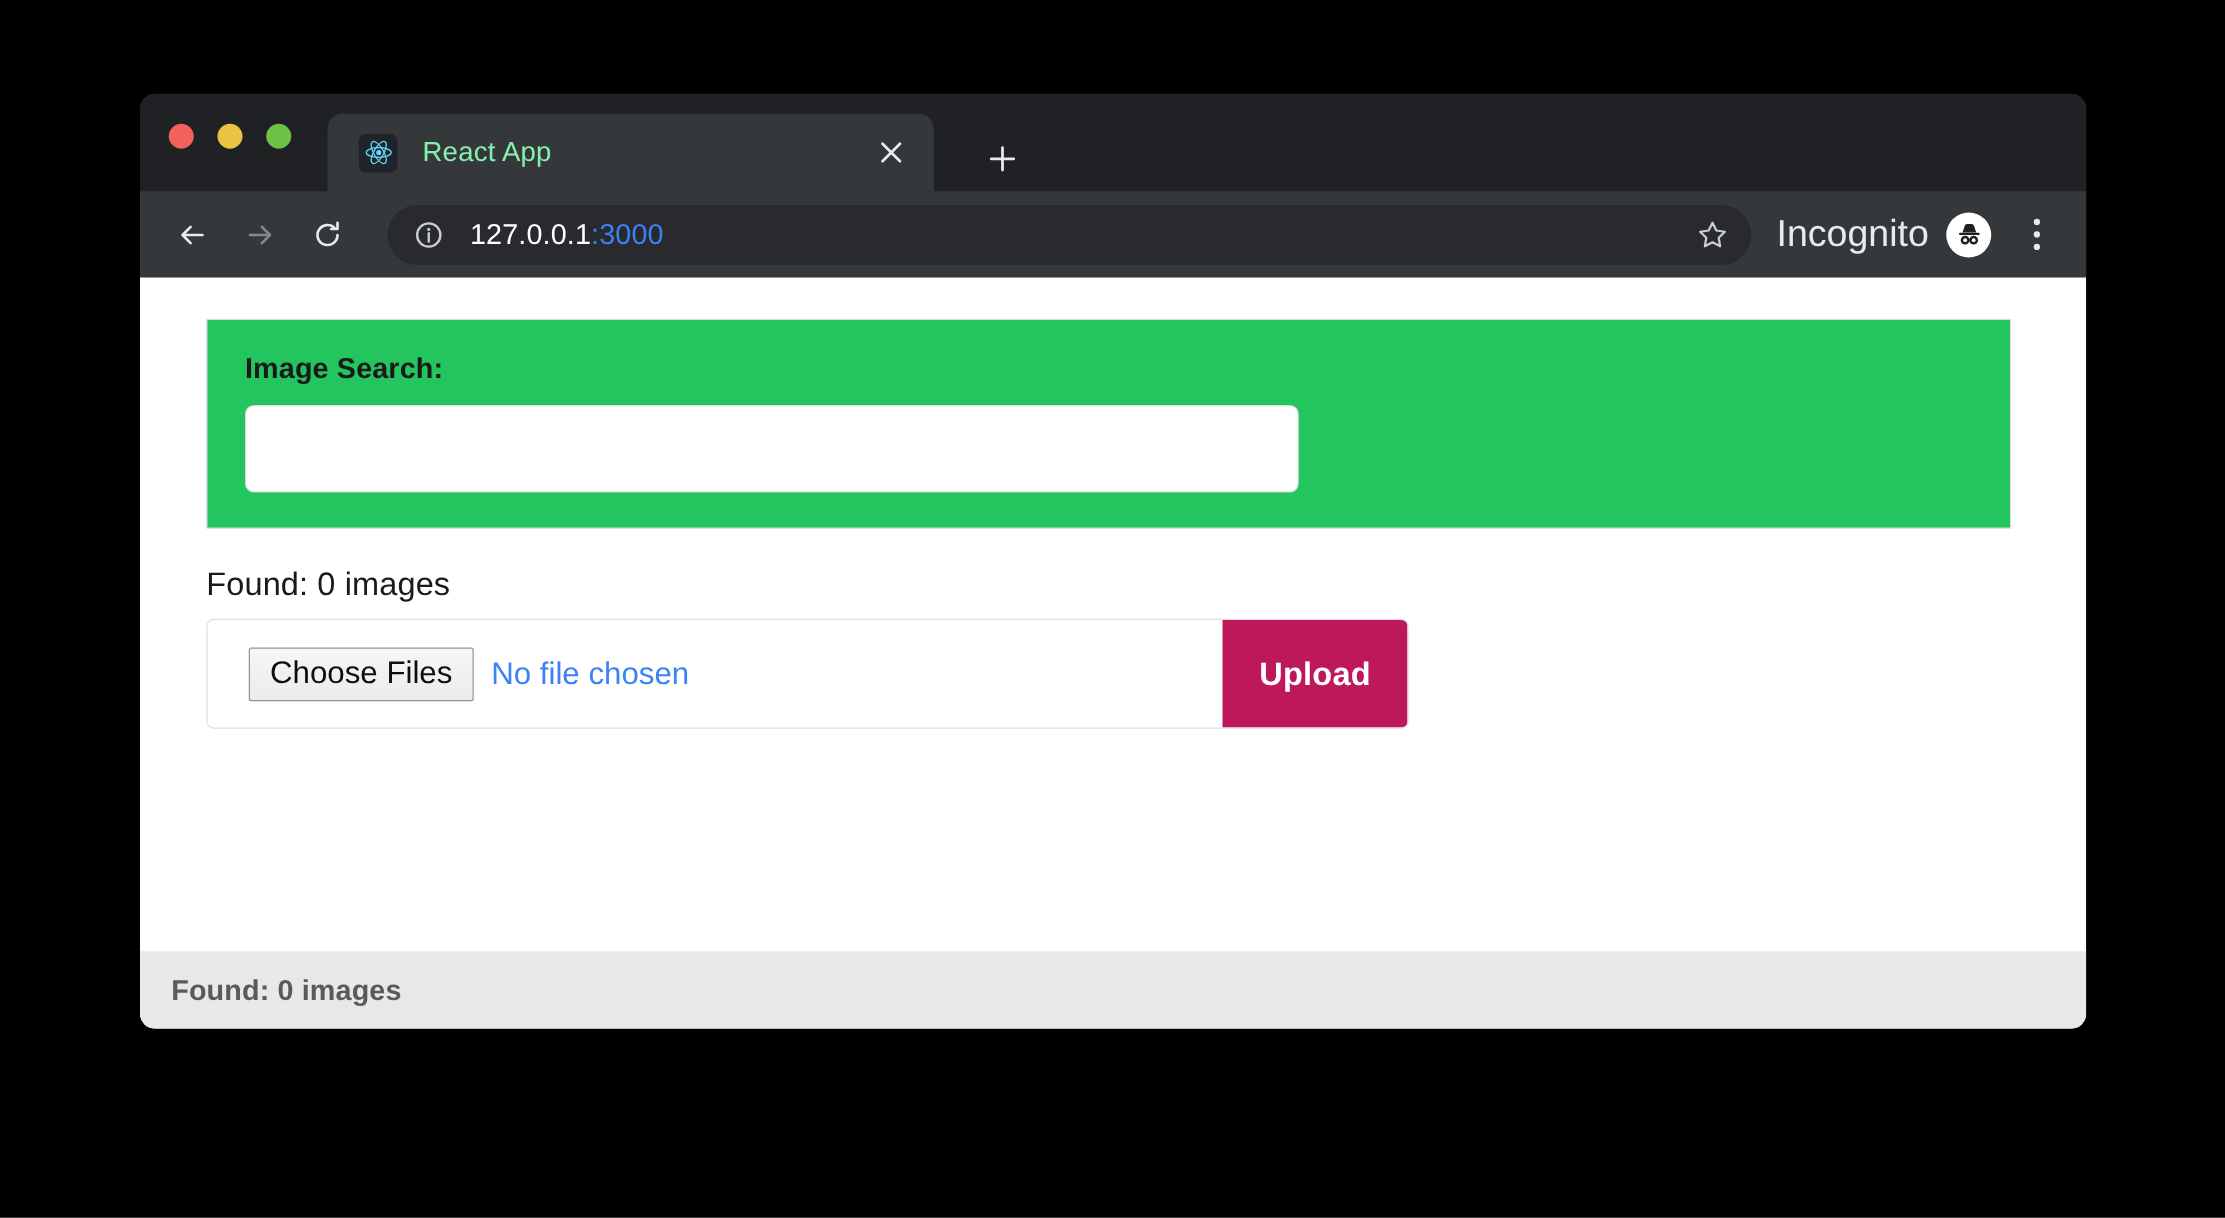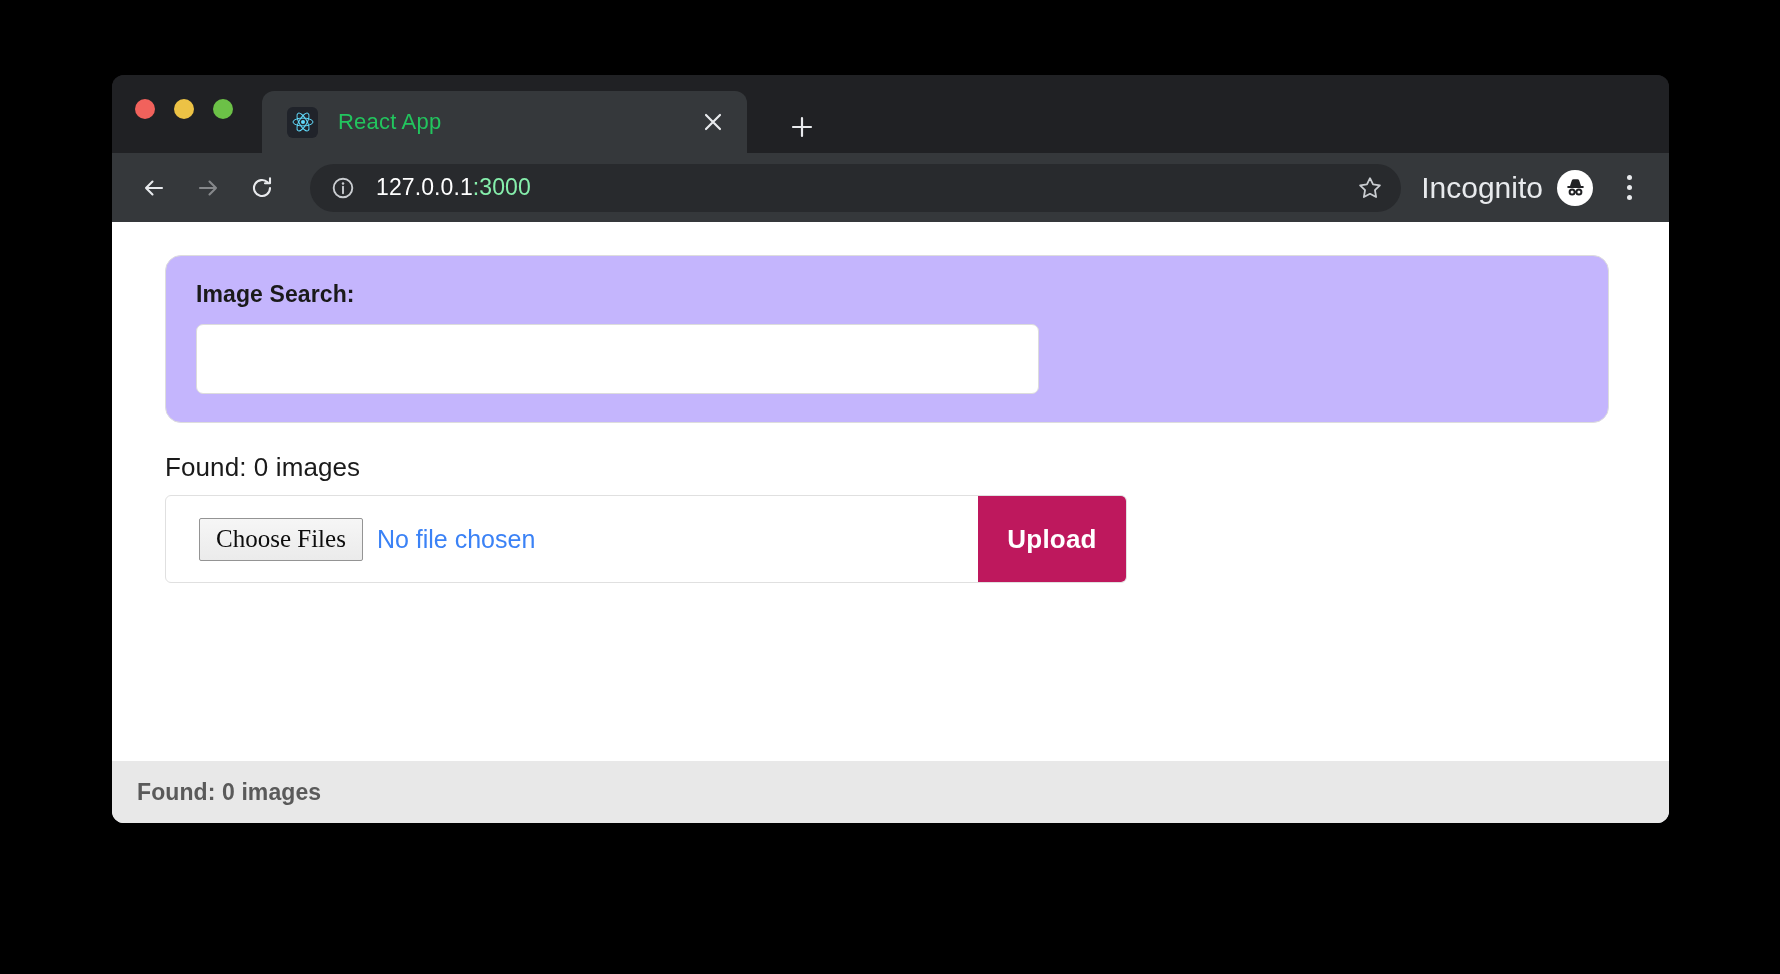--- a/index.html
+++ b/index.html
@@ -68,21 +68,21 @@
     height: 31px;
     border-radius: 6px;
     background: #20232a;
     display: flex;
     align-items: center;
     justify-content: center;
     flex: 0 0 auto;
   }
   #tab-title {
     margin-left: 20px;
-    color: #22c55e;
+    color: #86efac;
     font-size: 22px;
     letter-spacing: .2px;
     white-space: nowrap;
     flex: 1 1 auto;
   }
   #tab-close {
     width: 40px;
     height: 40px;
     margin-right: 14px;
     display: flex;
@@ -144,21 +144,21 @@
     height: 26px;
   }
   #omnibox-url {
     margin-left: 20px;
     font-size: 23px;
     color: #ffffff;
     white-space: nowrap;
     flex: 1 1 auto;
     letter-spacing: .1px;
   }
-  #omnibox-url .port { color: #86efac; }
+  #omnibox-url .port { color: #3b82f6; }
   #bookmark-star {
     flex: 0 0 auto;
     width: 42px;
     height: 42px;
     display: flex;
     align-items: center;
     justify-content: center;
   }
 
   #profile-chip {
@@ -212,22 +212,22 @@
     position: absolute;
     left: 0; top: 0; right: 0;
     bottom: 62px;
     padding: 33px 60px 0 53px;
     overflow: hidden;
   }
 
   
   #search-card {
     border: 1px solid #dddddd;
-    border-radius: 16px;
-    background: #c4b5fd;
+    border-radius: 1px;
+    background: #22c55e;
     padding: 25px 16px 28px 30px;
   }
   #search-card-label {
     font-size: 23px;
     font-weight: bold;
     color: #1a1a1a;
     margin-bottom: 16px;
     letter-spacing: .1px;
   }
   #image-search-input {
@@ -266,21 +266,21 @@
   }
   #file-picker-zone {
     flex: 1 1 auto;
     display: flex;
     align-items: center;
     padding-left: 33px;
     gap: 14px;
     min-width: 0;
   }
   #choose-files-button {
-    font-family: Liberation Serif, serif;
+    font-family: Liberation Sans, sans-serif;
     font-size: 25px;
     color: #0d0d0d;
     background: linear-gradient(180deg, #f6f6f6 0%, #ebebeb 100%);
     border: 1px solid #949494;
     border-radius: 2px;
     padding: 7px 16px 9px 16px;
     line-height: 1;
     white-space: nowrap;
   }
   #no-file-chosen-text {

